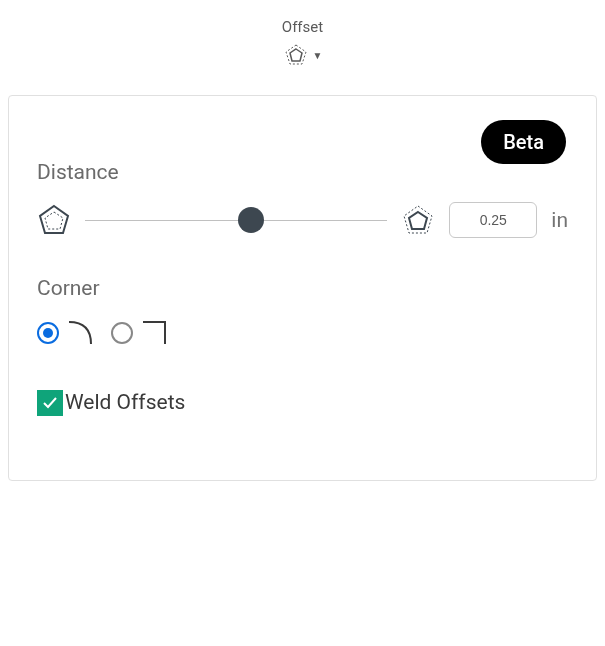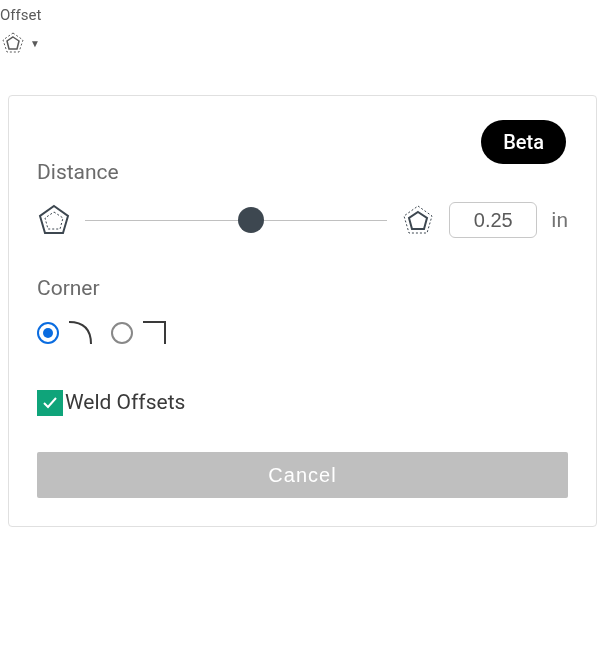--- a/index.html
+++ b/index.html
@@ -5,21 +5,22 @@
     * { box-sizing: border-box; margin: 0; padding: 0; }
     body {
       font-family: -apple-system, BlinkMacSystemFont, "Segoe UI", Roboto, Arial, sans-serif;
       background: #ffffff;
       width: 605px;
       height: 646px;
       position: relative;
       color: #333;
     }
     .header {
-      padding-top: 6px;
+      text-align: center;
+      padding-top: 18px;
     }
     .header-title {
       font-size: 15px;
       color: #5a5a5a;
       margin-bottom: 6px;
     }
     .header-icon-wrap {
       display: inline-flex;
       align-items: center;
       gap: 4px;
@@ -79,21 +80,21 @@
       height: 26px;
       border-radius: 50%;
       background: #3d4750;
       cursor: pointer;
     }
     .value-input {
       width: 88px;
       height: 36px;
       border: 1px solid #c8c8c8;
       border-radius: 6px;
-      font-size: 20px;
+      font-size: 14px;
       color: #5a5a5a;
       text-align: center;
       outline: none;
     }
     .unit {
       font-size: 21px;
       color: #737373;
     }
     .corner-options {
       display: flex;
@@ -223,15 +224,14 @@
   <div class="checkbox-row">
     <div class="checkbox">
       <svg width="18" height="18" viewBox="0 0 18 18">
         <path d="M 3 9 L 7 13 L 15 4" fill="none" stroke="#fff" stroke-width="2"></path>
       </svg>
     </div>
     <span class="checkbox-label">Weld Offsets</span>
   </div>
 
   <div class="button-row">
-    <button class="btn btn-cancel">Cancel</button>
   </div>
 </div>
 
 </body></html>

